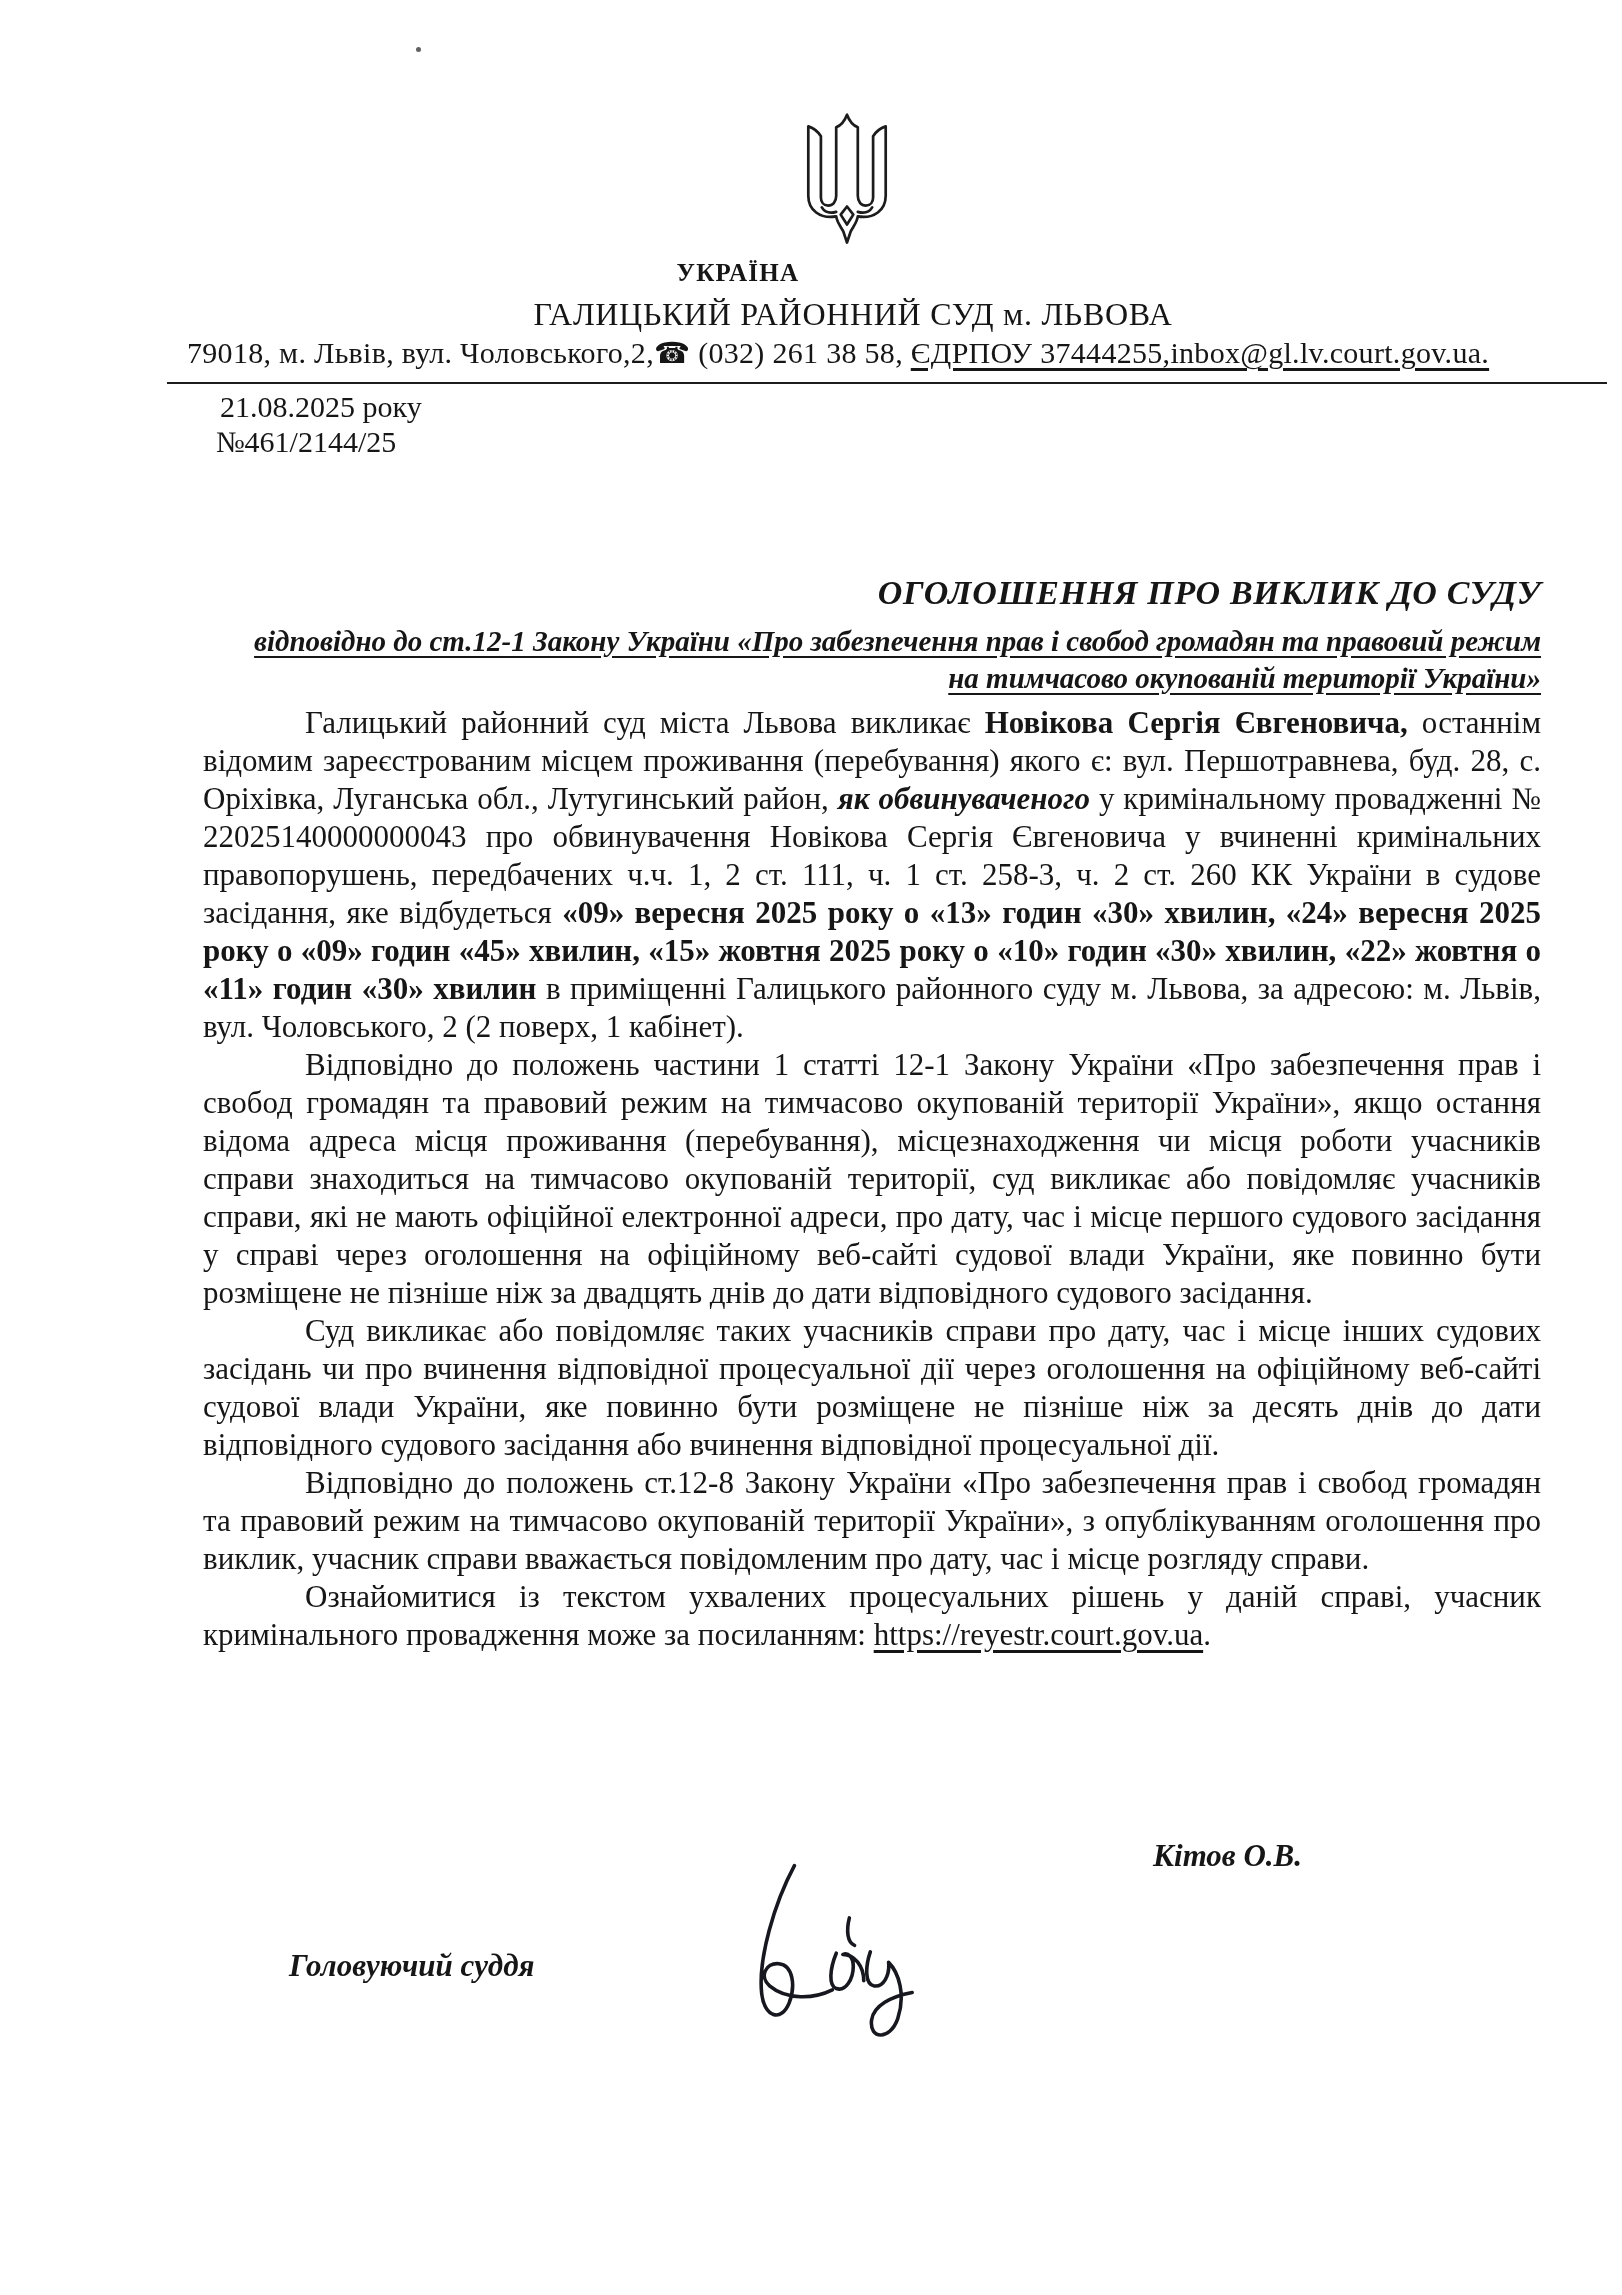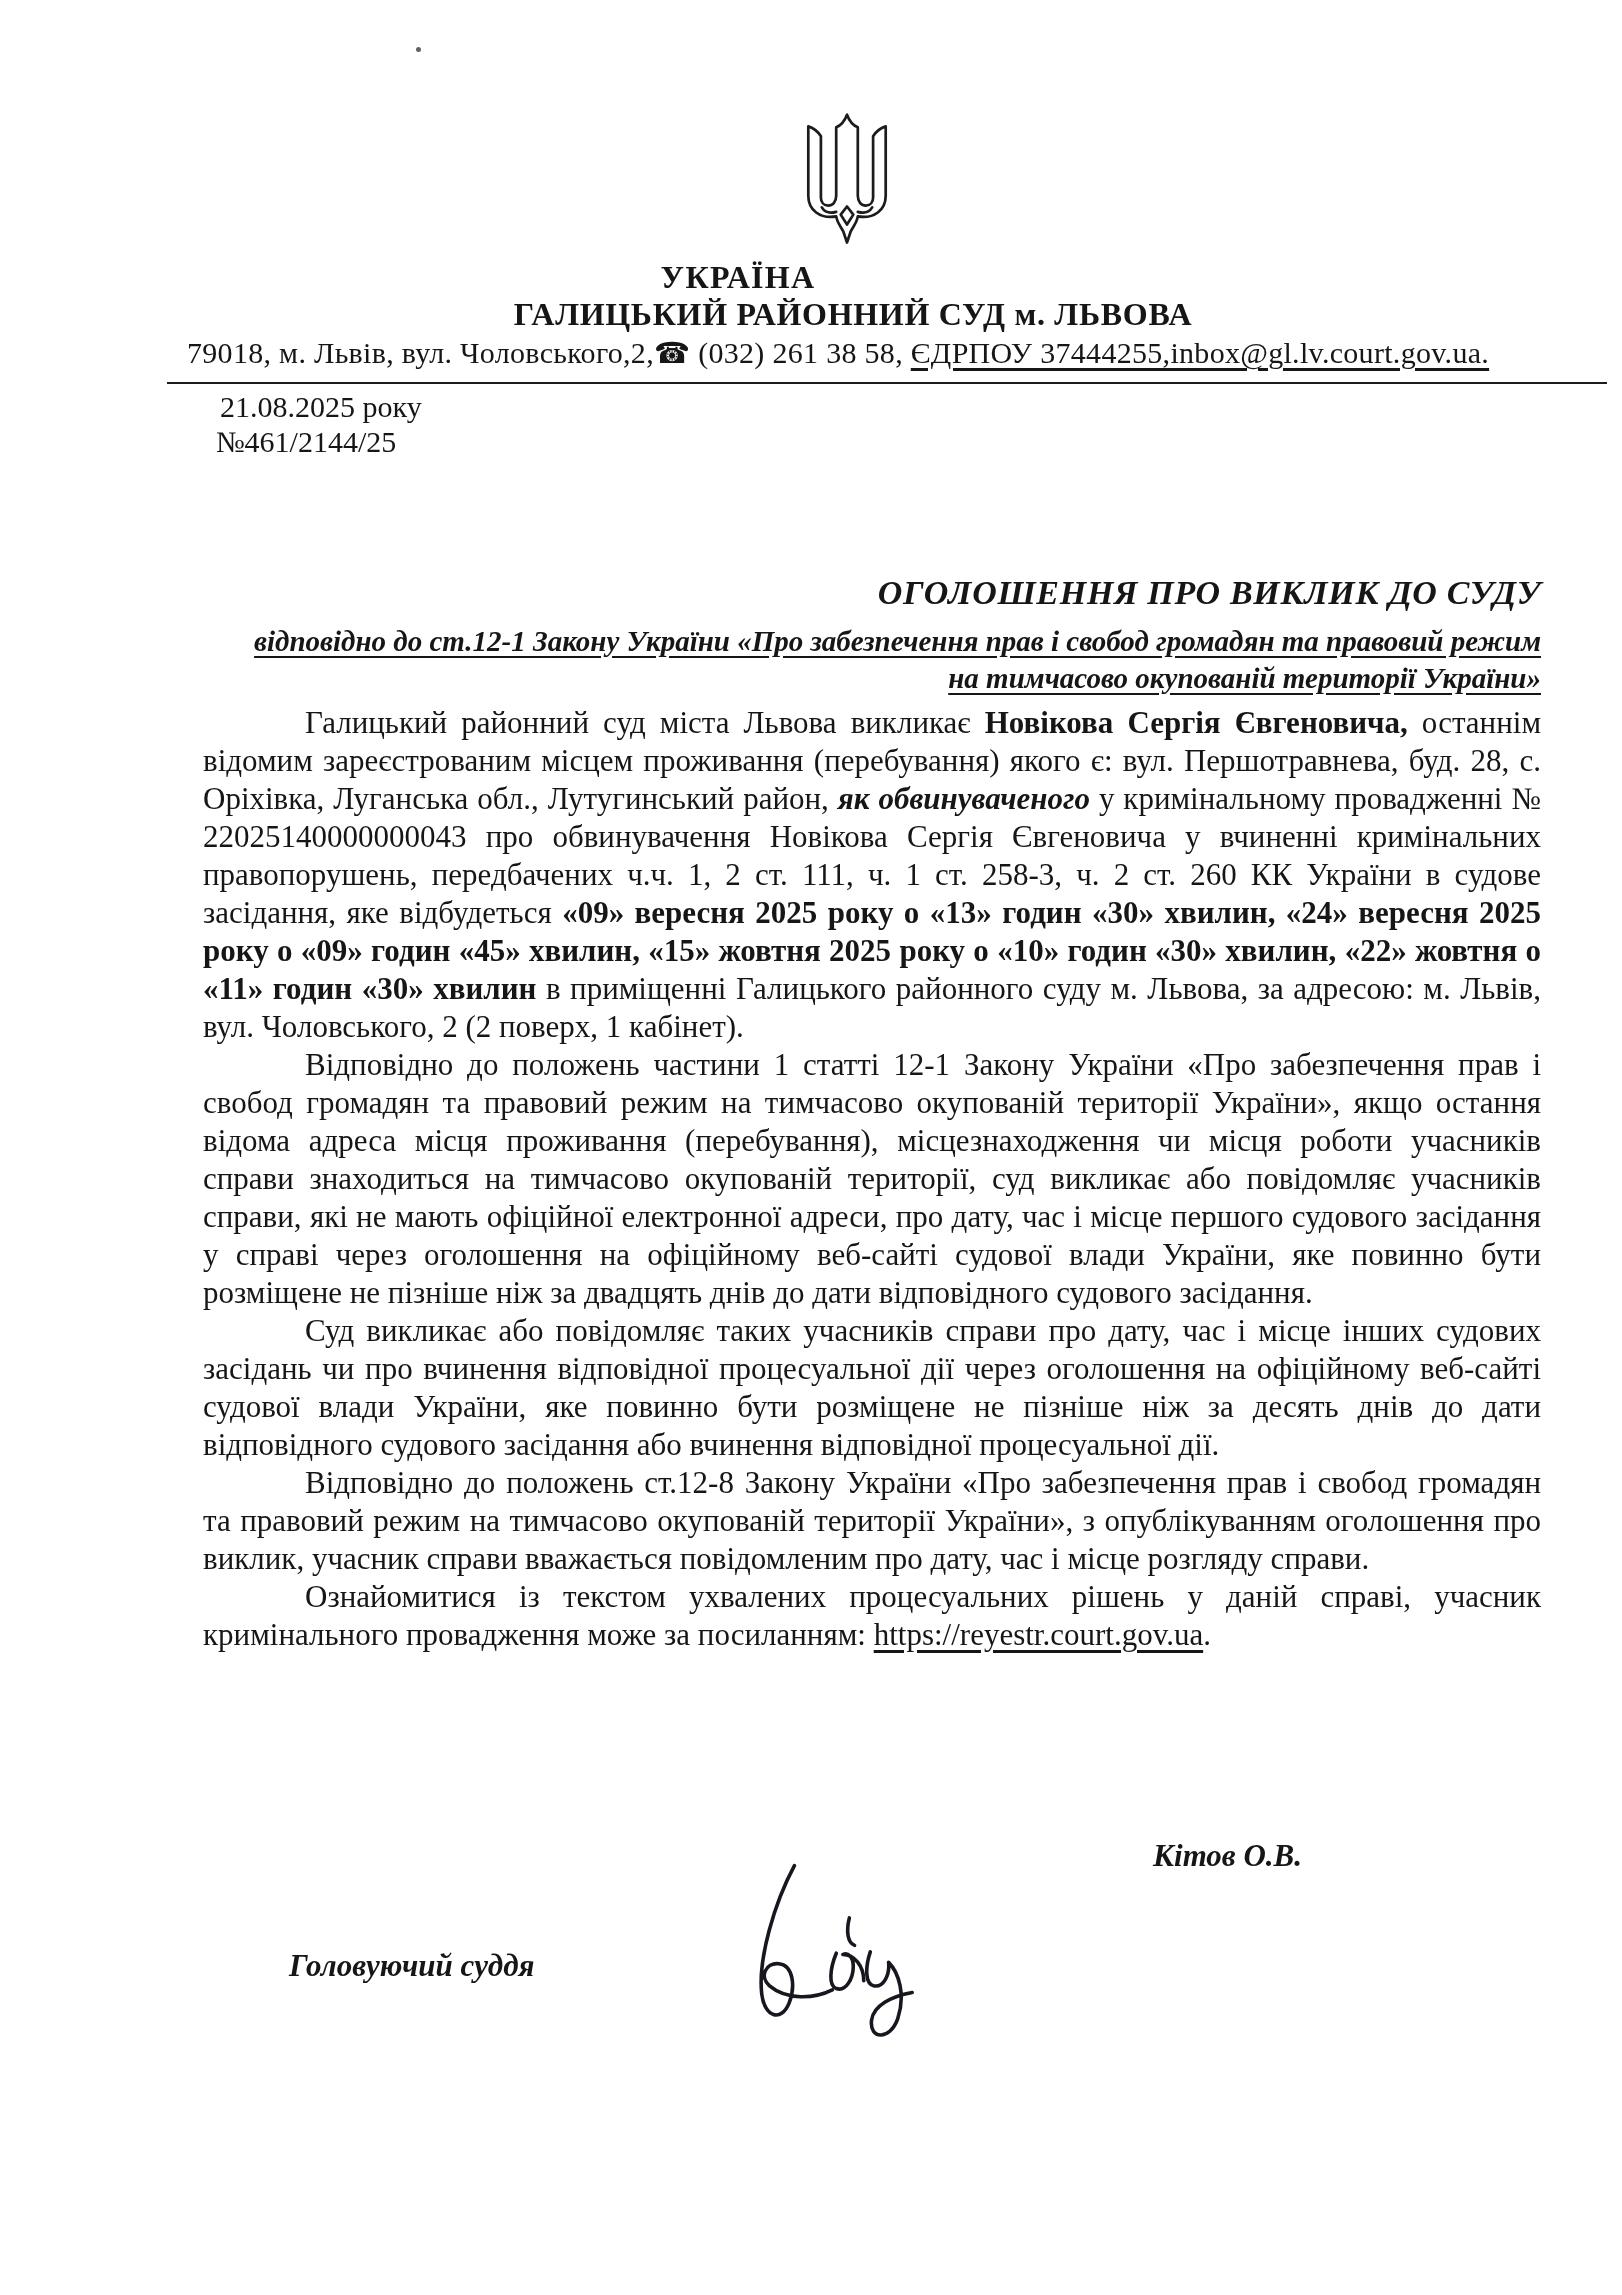--- a/index.html
+++ b/index.html
@@ -12,26 +12,26 @@
   }
   .page { position: relative; width: 1622px; height: 2295px; overflow: hidden; background:#fff; }
 
   .scan-dot { position:absolute; left:416px; top:47px; width:5.2px; height:5.2px; border-radius:50%; background:#3a3a3a; opacity:.8; }
 
   .emblem { position:absolute; left:802px; top:110px; width:90px; height:139px; }
 
   .hdr-country {
     position:absolute; top:259px; left:0; width:1392px;
     text-align:center; padding-left:84px;
-    font-size:32px; font-weight:bold; letter-spacing:1.3px;
+    font-size:25px; font-weight:bold; letter-spacing:1.3px;
   }
   .hdr-court {
     position:absolute; top:296px; left:0; width:1622px;
     text-align:center; padding-left:84px;
-    font-size:32px; font-weight:bold; letter-spacing:0.7px;
+    font-size:32px; font-weight:normal; letter-spacing:0.7px;
   }
   .hdr-address {
     position:absolute; top:336px; left:187px; width:1433px;
     font-size:30px; white-space:nowrap; letter-spacing:0.3px;
   }
   .phone-glyph { font-family:"DejaVu Sans", sans-serif; font-size:29px; }
   .rule { position:absolute; top:382px; left:167px; width:1440px; border-top:2.6px solid #1c1c1c; }
   .hdr-date  { position:absolute; top:390px; left:220px; font-size:30px; }
   .hdr-caseno{ position:absolute; top:425px; left:216px; font-size:30px; }
 

